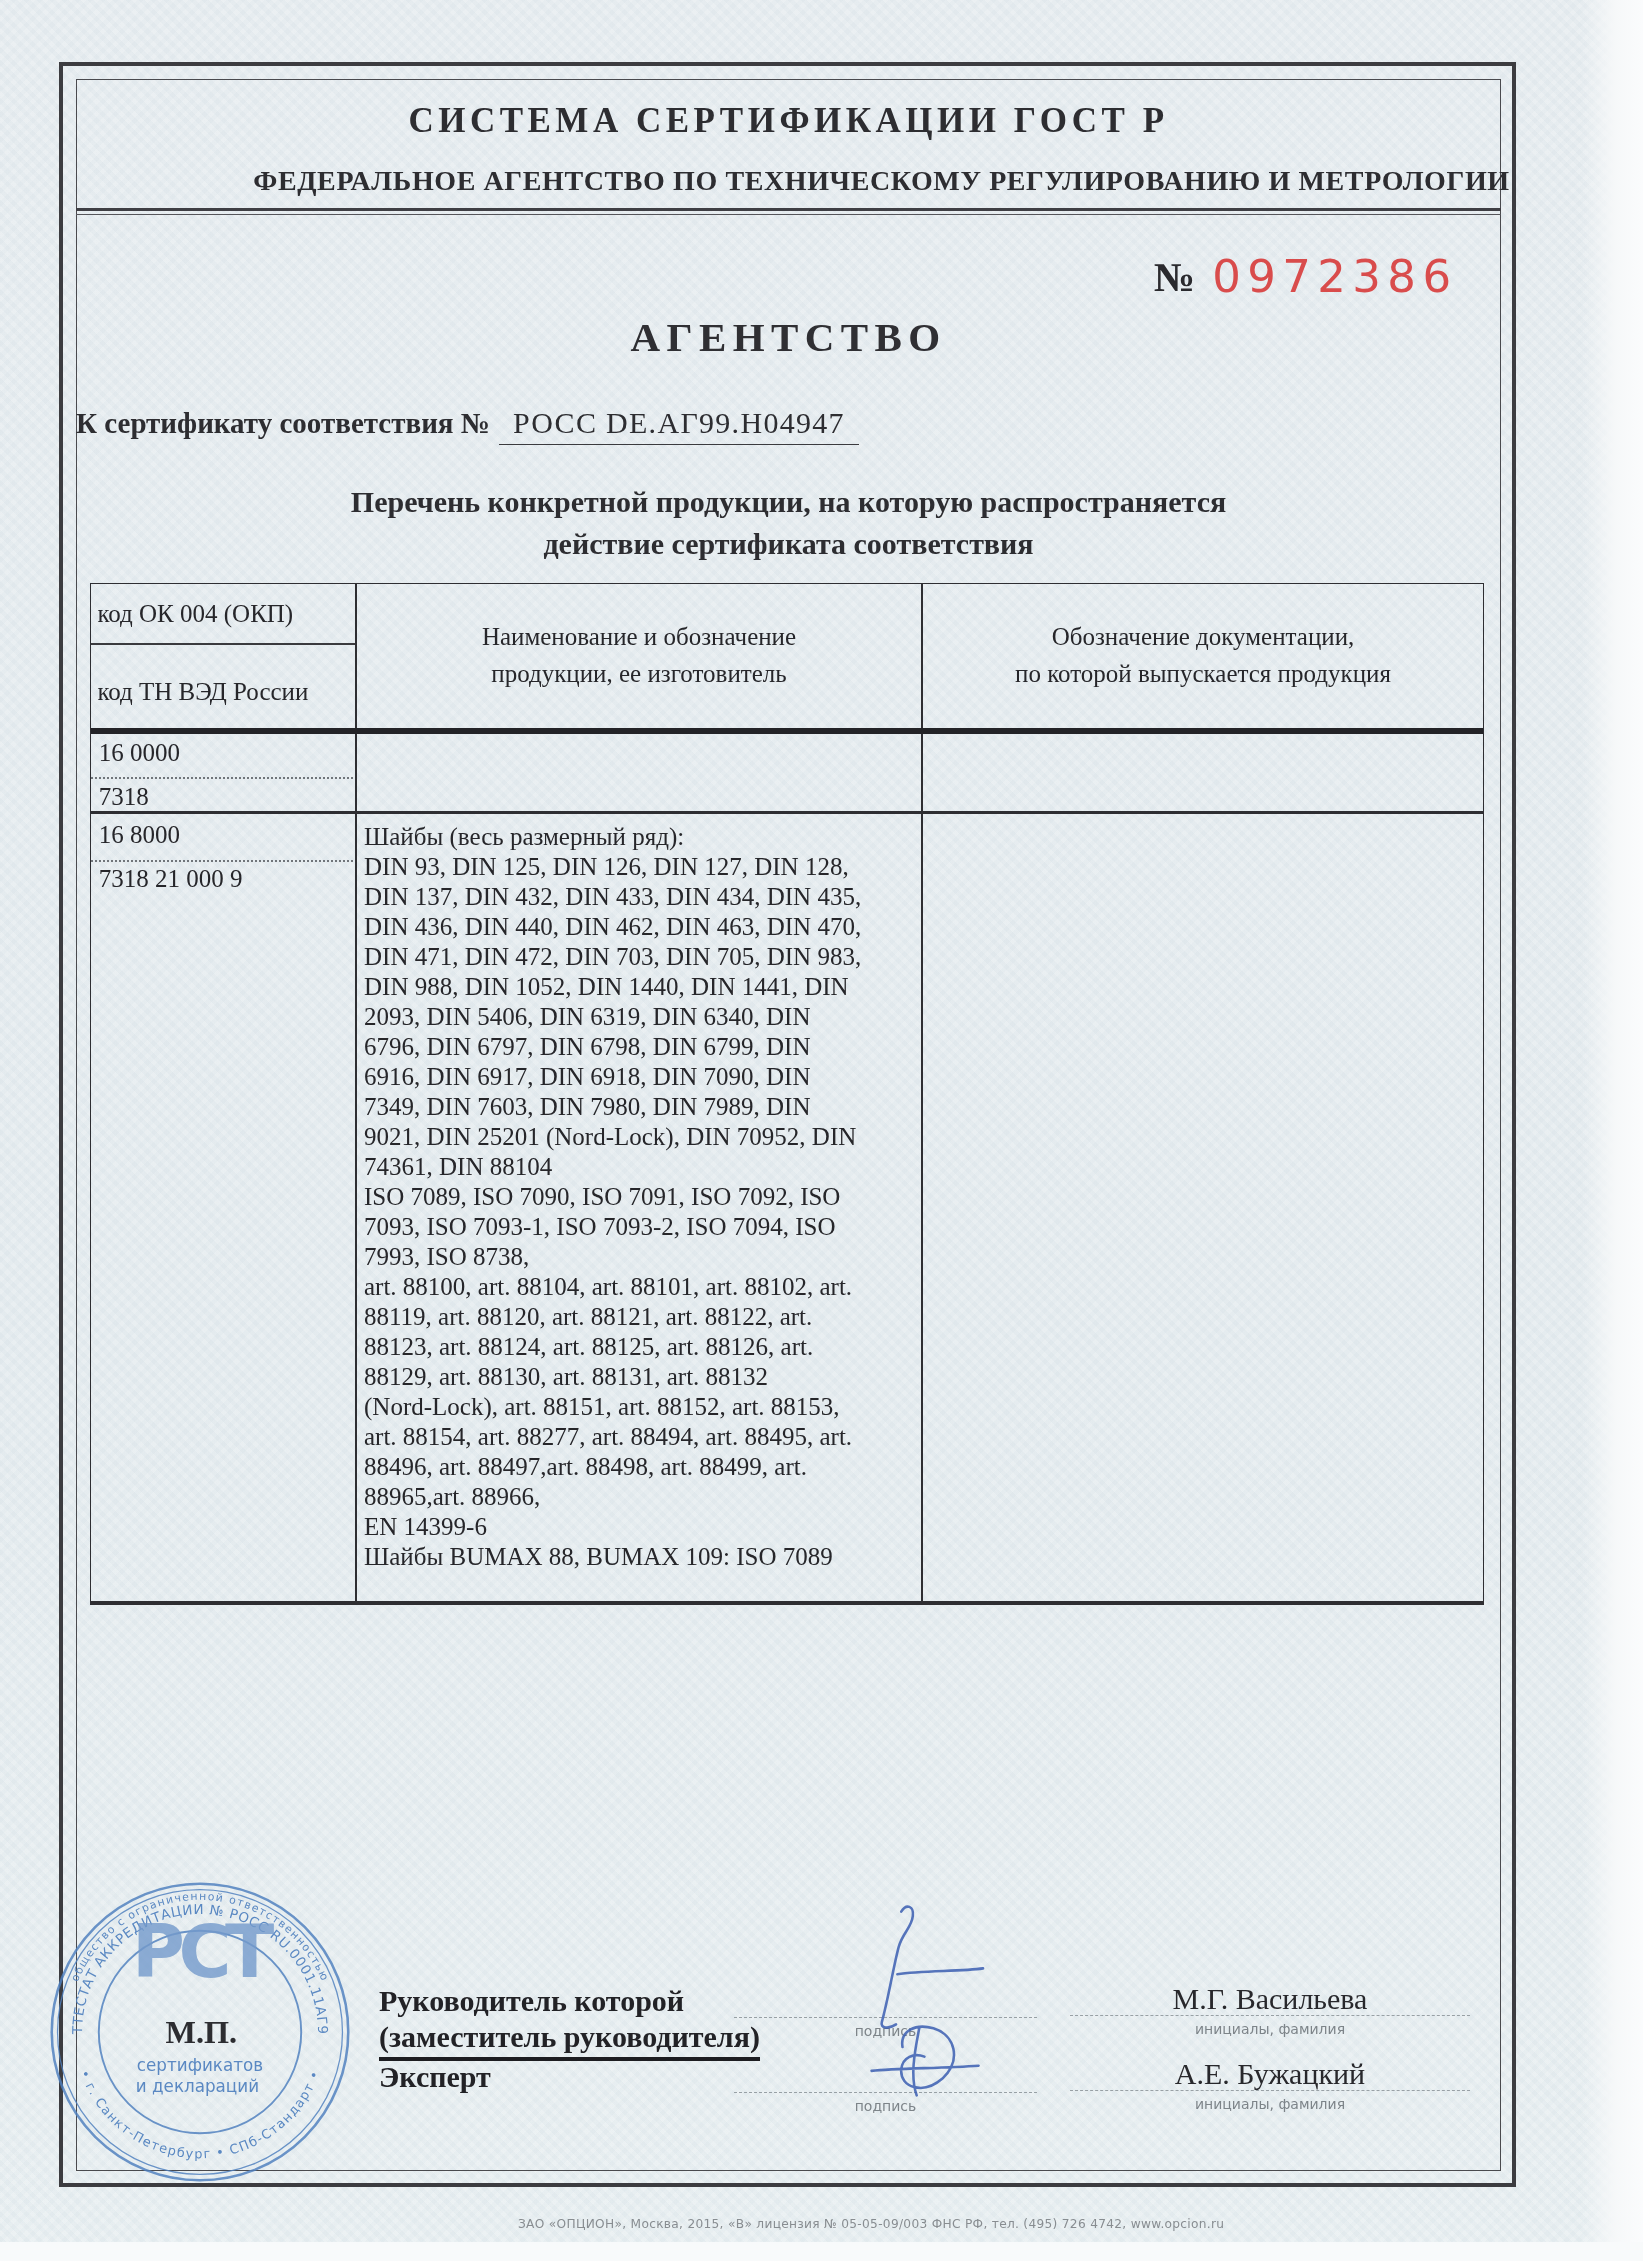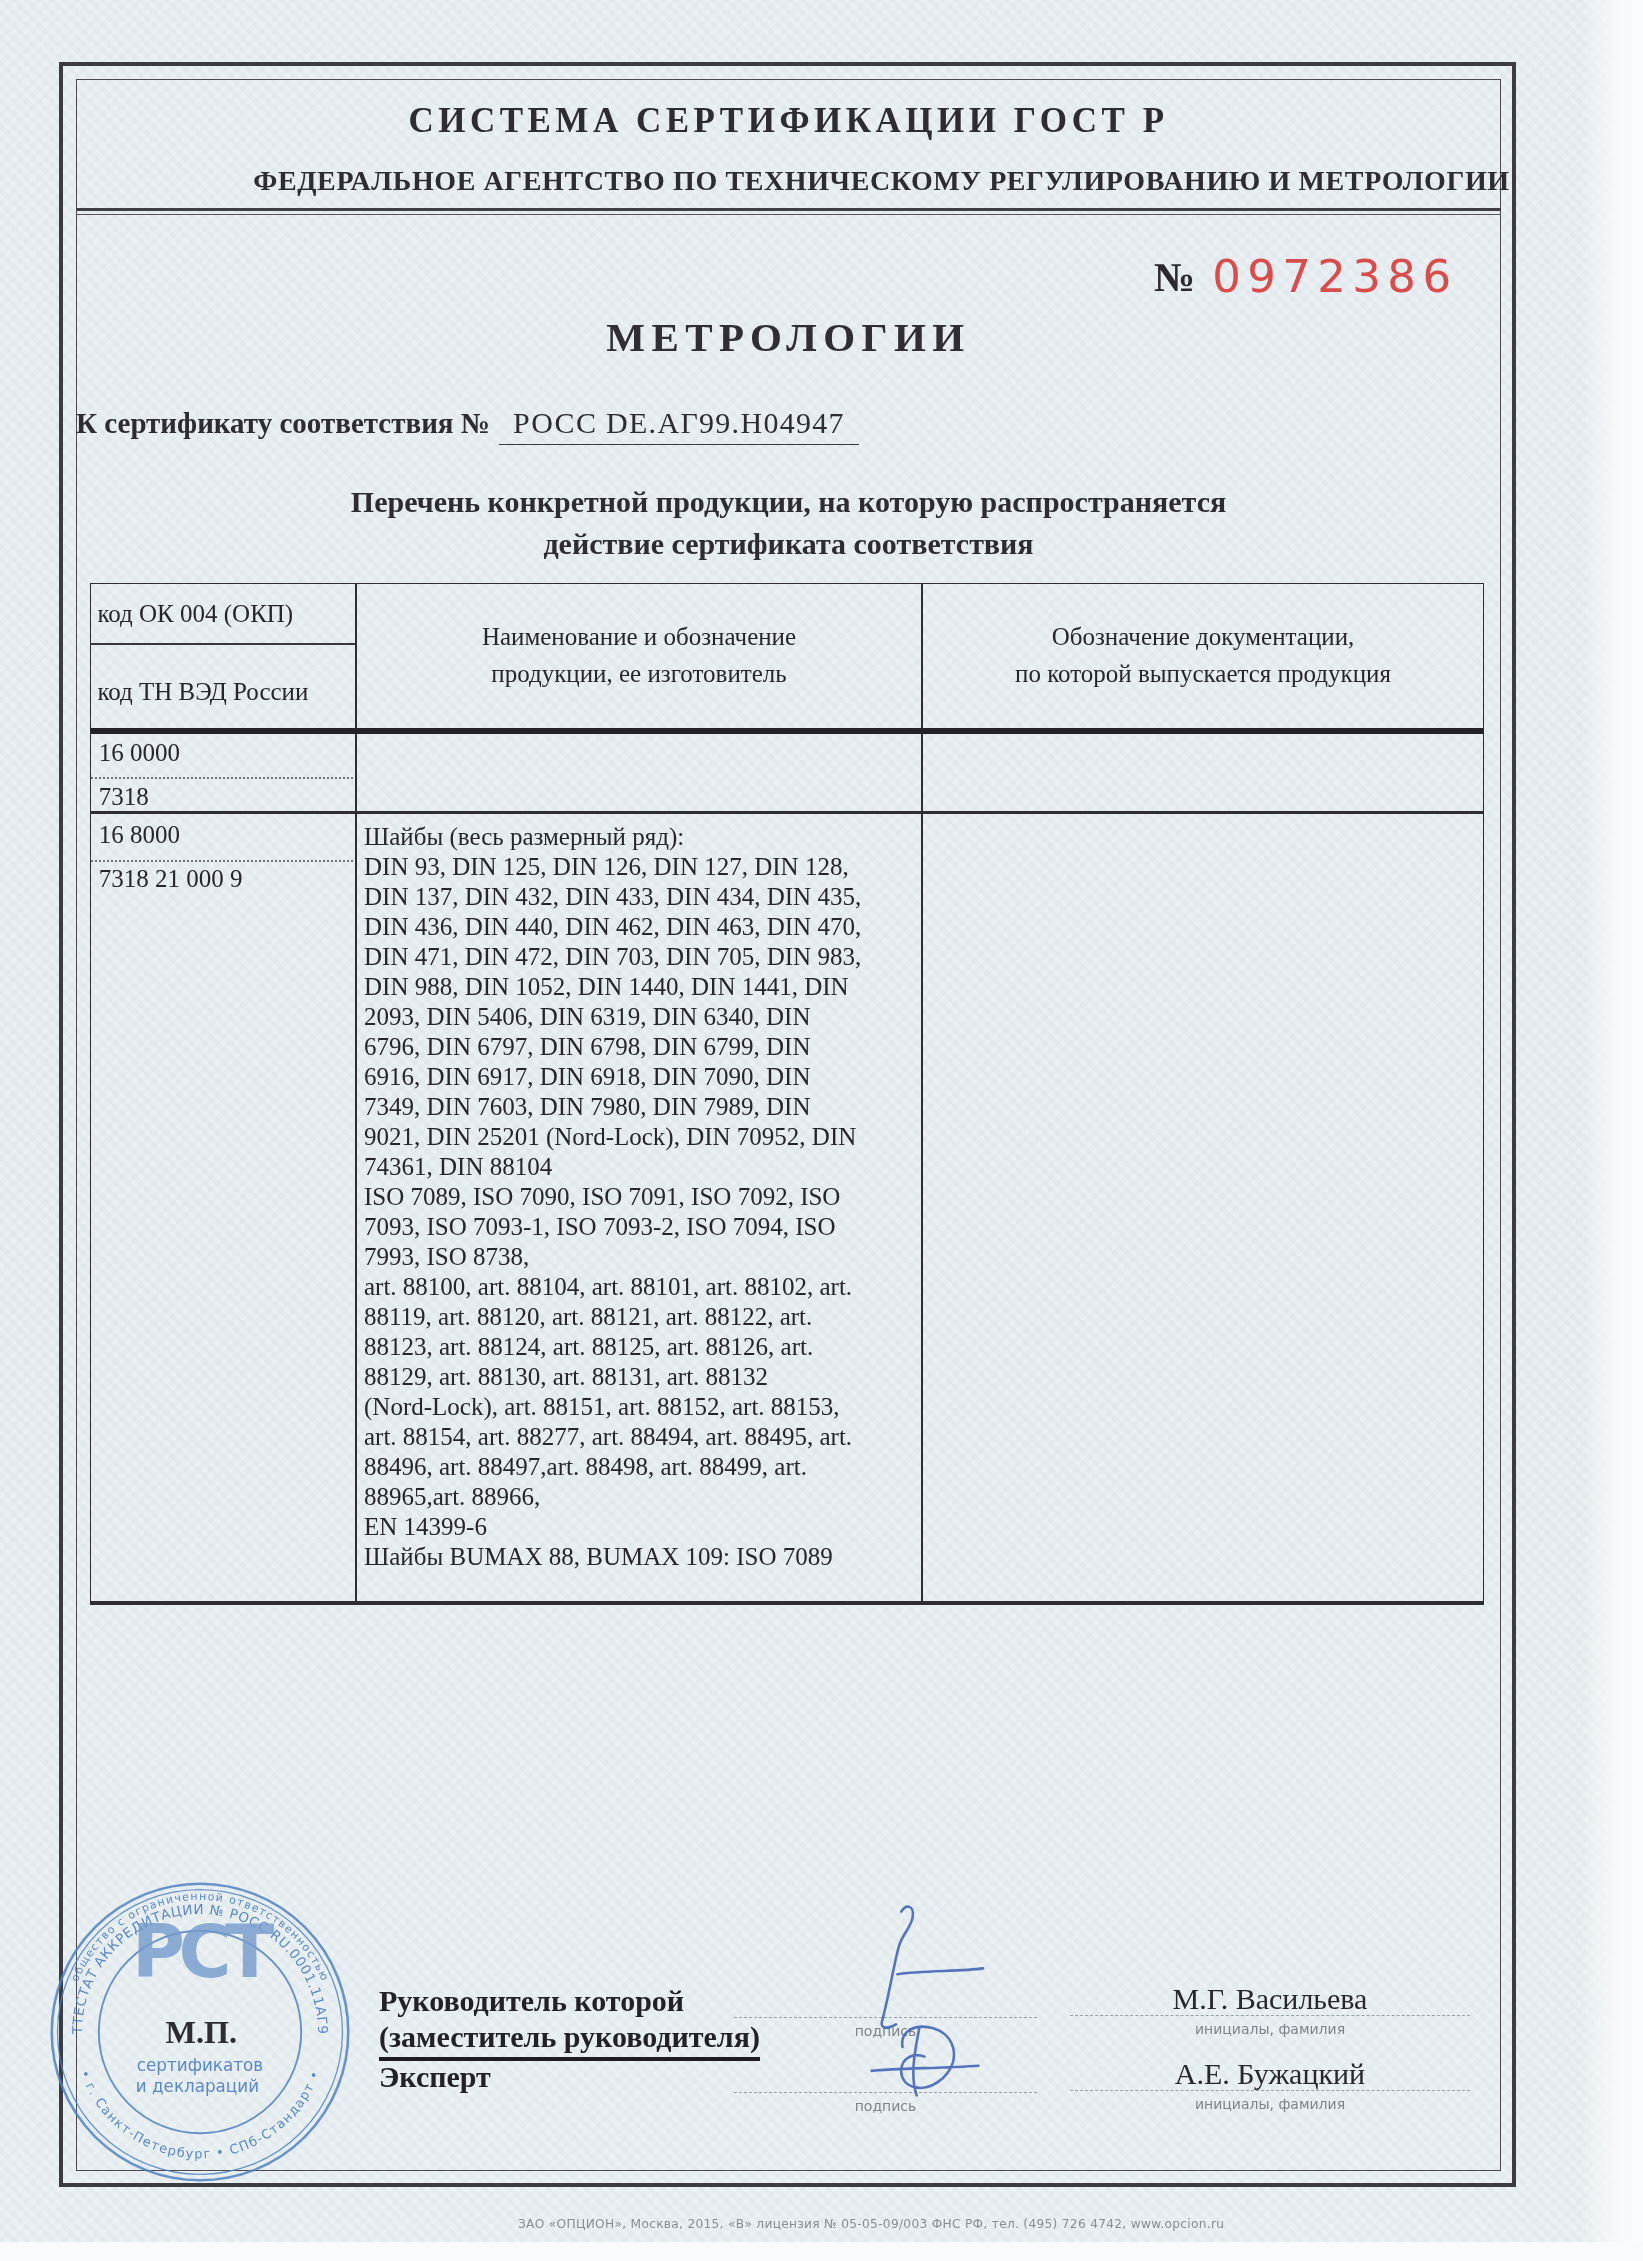--- a/index.html
+++ b/index.html
@@ -99,21 +99,21 @@
 
   <div class="doc-title">СИСТЕМА СЕРТИФИКАЦИИ ГОСТ Р</div>
   <div class="doc-subtitle">ФЕДЕРАЛЬНОЕ АГЕНТСТВО ПО ТЕХНИЧЕСКОМУ РЕГУЛИРОВАНИЮ И МЕТРОЛОГИИ</div>
   <div class="dbl-rule"></div>
 
   <div class="serial">
     <span class="serial-prefix">№</span>
     <span class="serial-number">0972386</span>
   </div>
 
-  <div class="appendix-title">МЕТРОЛОГИИ</div>
+  <div class="appendix-title">АГЕНТСТВО</div>
 
   <div class="cert-line">
     <span>К сертификату соответствия №</span><span class="cert-number">РОСС DE.АГ99.H04947</span>
   </div>
 
   <div class="list-heading-1">Перечень конкретной продукции,  на которую распространяется</div>
   <div class="list-heading-2">действие сертификата соответствия</div>
 
   <div class="ptable">
     <div class="vline vline1"></div>

